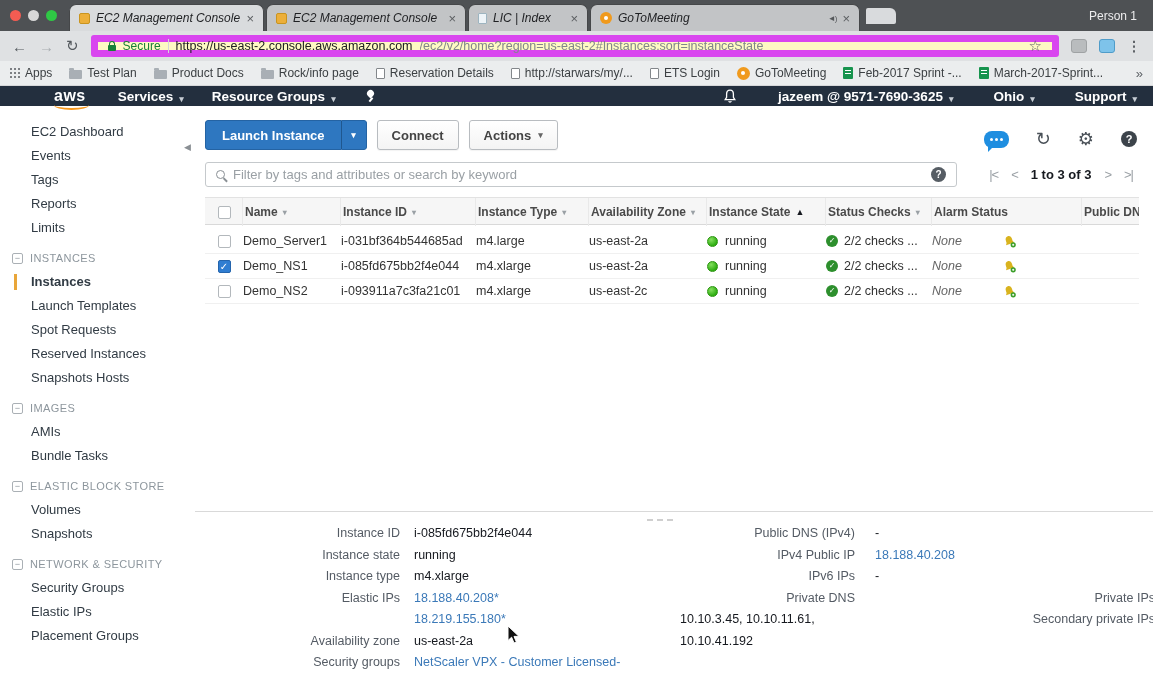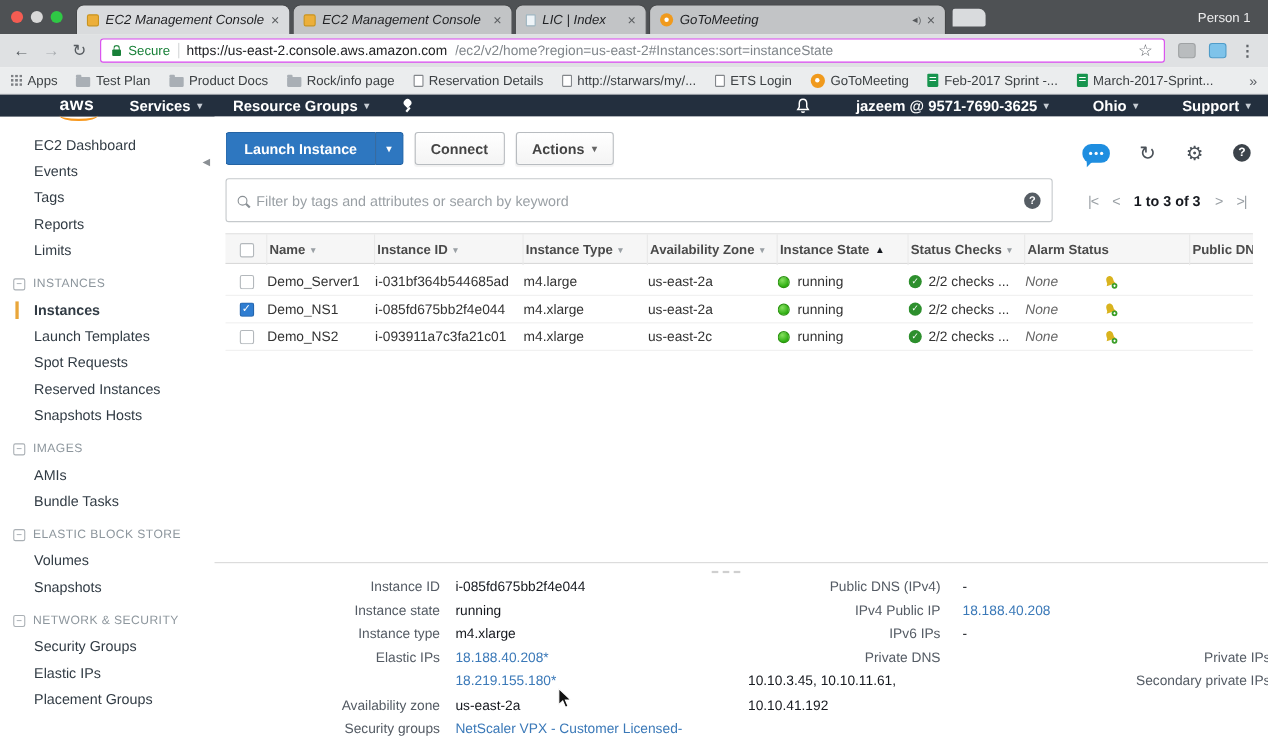--- a/index.html
+++ b/index.html
@@ -20,21 +20,21 @@
   .fav-doc { width:9px; height:11px; background:#eef4f8; border:1px solid #9db4c0; border-radius:1px; flex:none; }
   .fav-daisy { width:12px; height:12px; border-radius:50%; background:#f09a1d; position:relative; flex:none; }
   .fav-daisy::after { content:''; position:absolute; left:4px; top:4px; width:4px; height:4px; border-radius:50%; background:#fff; }
   .tab-audio { font-size:8px; color:#55585b; letter-spacing:-1px; }
   .newtab-stub { width:30px; height:16px; background:#d9dbdd; border-radius:2px 6px 2px 0; margin:0 0 0 4px; align-self:center; }
   .profile-label { margin-left:auto; color:#ededee; font-size:12px; padding:0 16px; align-self:center; }
 
   .addressbar { height:30px; background:#dfe1e3; display:flex; align-items:center; padding:0 12px; gap:12px; }
   .nav-glyph { font-size:15px; color:#555a5f; }
   .nav-glyph.disabled { color:#a9adb1; }
-  .urlbox { flex:1; height:22px; background:#ffffff; border:1px solid #d946ef; border-radius:3px; display:flex; align-items:center; padding:0 10px; gap:7px; }
+  .urlbox { flex:1; height:22px; background:#fef9c3; border:7px solid #d946ef; border-radius:3px; display:flex; align-items:center; padding:0 10px; gap:7px; }
   .lock { width:8px; height:6px; background:#188038; border-radius:1px; position:relative; margin-top:4px; flex:none; }
   .lock::before { content:''; position:absolute; top:-4px; left:1px; width:4px; height:4px; border:1.4px solid #188038; border-bottom:none; border-radius:3px 3px 0 0; }
   .secure-txt { color:#188038; font-size:12px; }
   .url-sep { width:1px; height:14px; background:#d4d6d8; }
   .url-host { color:#202124; font-size:12.5px; font-weight:normal; white-space:nowrap; }
   .url-path { color:#80868b; font-size:12.5px; white-space:nowrap; overflow:hidden; }
   .star-glyph { font-size:15px; color:#5f6368; }
   .ext-icon { width:16px; height:14px; border-radius:3px; }
   .ext-gray { background:#b9bcbe; border:1px solid #9fa2a4; }
   .ext-blue { background:#7ec3ea; border:1px solid #4f9cc9; }
@@ -50,21 +50,21 @@
   .bm-page { width:9px; height:11px; background:#fff; border:1px solid #83878b; border-radius:1px; flex:none; }
   .bm-sheet { width:10px; height:12px; background:#17944e; border-radius:1px; position:relative; flex:none; }
   .bm-sheet::after { content:''; position:absolute; left:2px; top:3px; width:6px; height:6px;
     background:repeating-linear-gradient(#fff 0 1px, transparent 1px 3px); }
   .bm-overflow { margin-left:auto; color:#5f6368; font-size:13px; }
 
   
   .awsnav { height:20px; background:#232f3e; display:flex; align-items:center; color:#fff; padding:0 16px; gap:28px; font-size:13.5px; }
   .awslogo { font-weight:bold; font-size:16px; position:relative; letter-spacing:.5px; margin-left:38px; margin-right:4px; }
   .awslogo::after { content:''; position:absolute; left:0; right:-3px; bottom:-5px; height:8px; border-bottom:2px solid #f7981d; border-radius:50%; }
-  .nav-item { display:flex; align-items:center; gap:6px; font-weight:bold; }
+  .nav-item { display:flex; align-items:flex-end; gap:6px; font-weight:bold; }
   .nav-caret { font-size:9px; color:#c7cdd4; }
   .pin-icon { width:14px; height:14px; position:relative; }
   .pin-icon::before { content:''; position:absolute; left:3px; top:1px; width:7px; height:7px; background:#fff; border-radius:50% 50% 50% 0; transform:rotate(-45deg); }
   .pin-icon::after { content:''; position:absolute; left:6px; top:8px; width:1.5px; height:5px; background:#fff; transform:rotate(40deg); }
   .awsnav-right { margin-left:auto; display:flex; align-items:center; gap:40px; }
   .bell-svg { display:block; }
 
   
   .page { display:flex; height:553px; position:relative; }
   .sidebar { width:195px; flex:none; padding-top:14px; font-size:13px; color:#313b44; position:relative; }
@@ -85,21 +85,21 @@
   .btn-white { background:linear-gradient(#ffffff,#f4f4f4); border:1px solid #b8bcc0; color:#444; padding:0 14px; gap:7px; box-shadow:0 1px 1px rgba(0,0,0,.05); }
   .btn-white .w-caret { font-size:9px; color:#666; }
   .toolbar-icons { margin-left:auto; display:flex; align-items:center; gap:27px; padding-top:8px; }
   .chat-bubble { width:25px; height:17px; background:#1f8ee0; border-radius:8px; position:relative; display:flex; align-items:center; justify-content:center; gap:2px; }
   .chat-bubble i { width:3px; height:3px; border-radius:50%; background:#fff; }
   .chat-bubble::after { content:''; position:absolute; left:4px; bottom:-4px; border:4px solid transparent; border-top-color:#1f8ee0; border-left-color:#1f8ee0; }
   .tool-glyph { font-size:18px; color:#4a5158; line-height:18px; }
   .help-circle { width:16px; height:16px; border-radius:50%; background:#3c434a; color:#fff; font-size:11px; font-weight:bold; text-align:center; line-height:16px; }
 
   .filter-row { display:flex; align-items:center; padding:12px 16px 0 10px; }
-  .filter-box { flex:0 0 752px; height:40px; border:1px solid #c5c9cc; border-radius:3px; background:#fff; display:flex; align-items:center; padding:0 10px; gap:8px; }
+  .filter-box { flex:0 0 752px; height:25px; border:1px solid #c5c9cc; border-radius:3px; background:#fff; display:flex; align-items:center; padding:0 10px; gap:8px; }
   .search-icon { width:9px; height:9px; border:1.5px solid #8a9095; border-radius:50%; position:relative; flex:none; }
   .search-icon::after { content:''; position:absolute; width:5px; height:1.5px; background:#8a9095; right:-4px; bottom:-2px; transform:rotate(45deg); }
   .filter-box input { flex:1; border:none; outline:none; font-size:13px; color:#333; font-family:"Liberation Sans", sans-serif; }
   .filter-box input::placeholder { color:#9aa0a5; }
   .help-circle.small { width:15px; height:15px; line-height:15px; font-size:10px; background:#565d64; }
   .pagination { margin-left:auto; display:flex; align-items:center; gap:13px; font-size:13px; color:#9aa0a5; padding-right:4px; }
   .pg-glyph { letter-spacing:-1px; }
   .pg-label { color:#16191f; font-weight:bold; }
 
   

